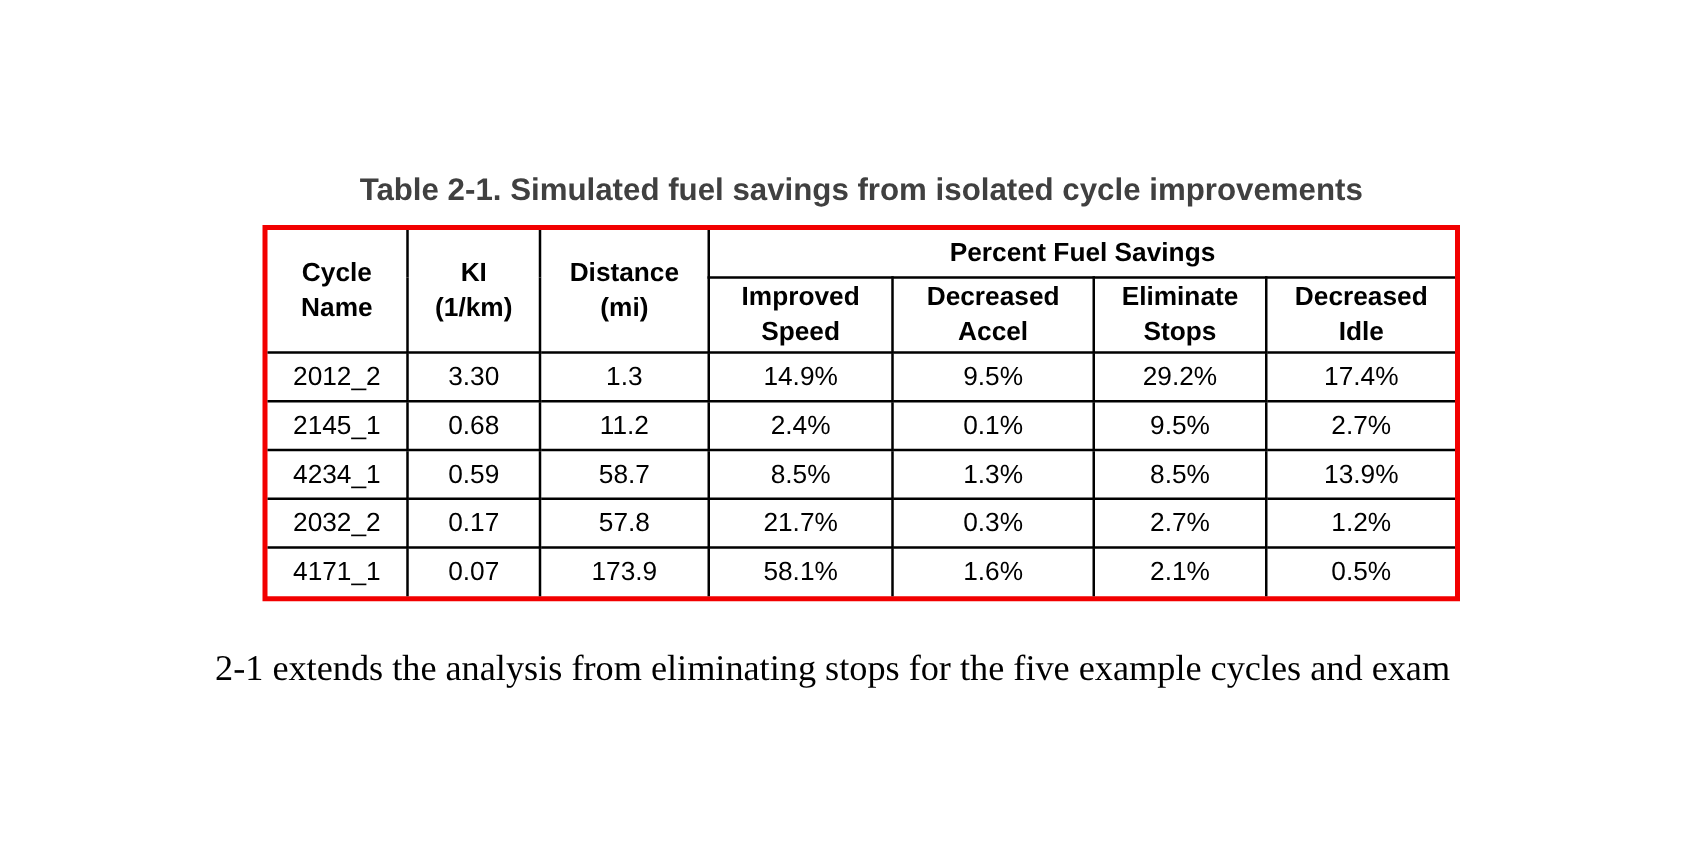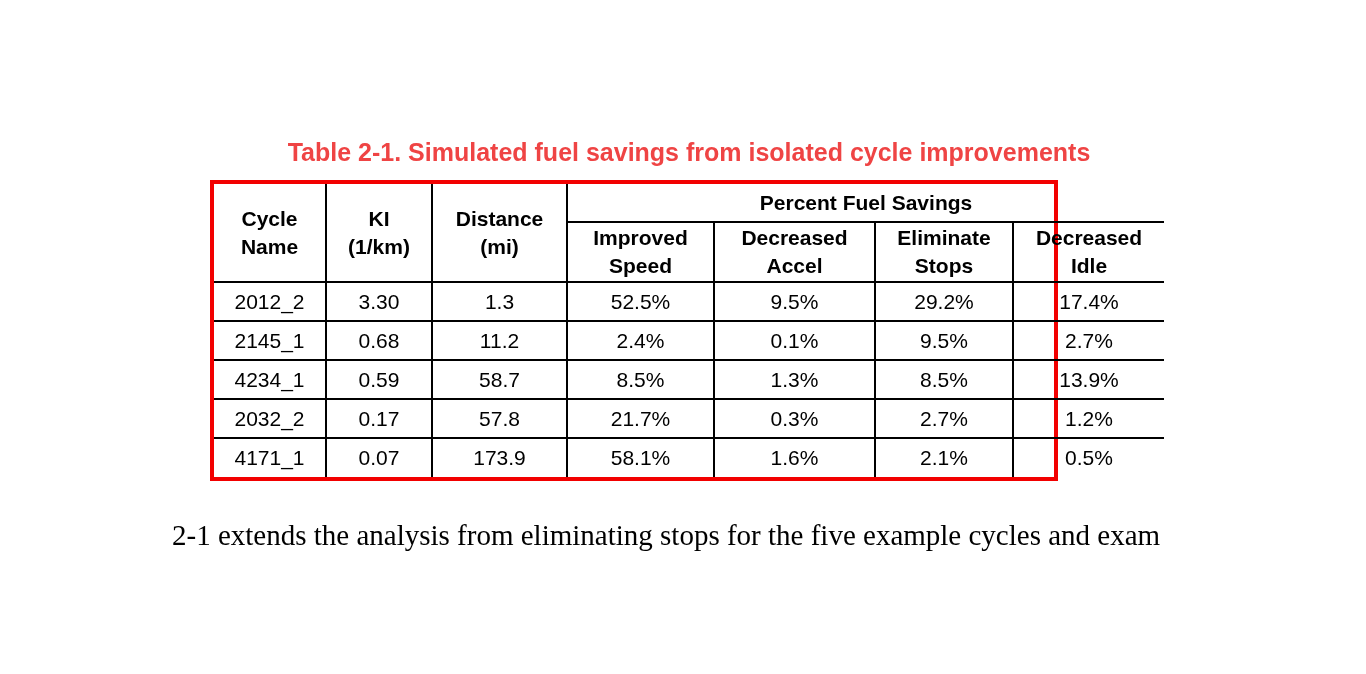--- a/index.html
+++ b/index.html
@@ -19,28 +19,28 @@
   .table-title {
     position: absolute;
     left: 210px;
     top: 137px;
     width: 958px;
     text-align: center;
     font-family: "Liberation Sans", sans-serif;
     font-weight: bold;
     font-size: 25px;
     line-height: 30px;
-    color: #ef4444;
+    color: #404040;
     white-space: nowrap;
   }
   .table-frame {
     position: absolute;
     left: 210px;
     top: 180px;
-    width: 848px;
+    width: 958px;
     box-sizing: border-box;
     border: 4px solid #f20000;
     background: #ffffff;
   }
   table.fuel-table {
     border-collapse: collapse;
     table-layout: fixed;
     width: 950px;
   }
   table.fuel-table th,
@@ -124,21 +124,21 @@
 Stops</th>
           <th class="no-r">Decreased
 Idle</th>
         </tr>
       </thead>
       <tbody>
         <tr>
           <td>2012_2</td>
           <td>3.30</td>
           <td>1.3</td>
-          <td>52.5%</td>
+          <td>14.9%</td>
           <td>9.5%</td>
           <td>29.2%</td>
           <td class="no-r">17.4%</td>
         </tr>
         <tr>
           <td>2145_1</td>
           <td>0.68</td>
           <td>11.2</td>
           <td>2.4%</td>
           <td>0.1%</td>

